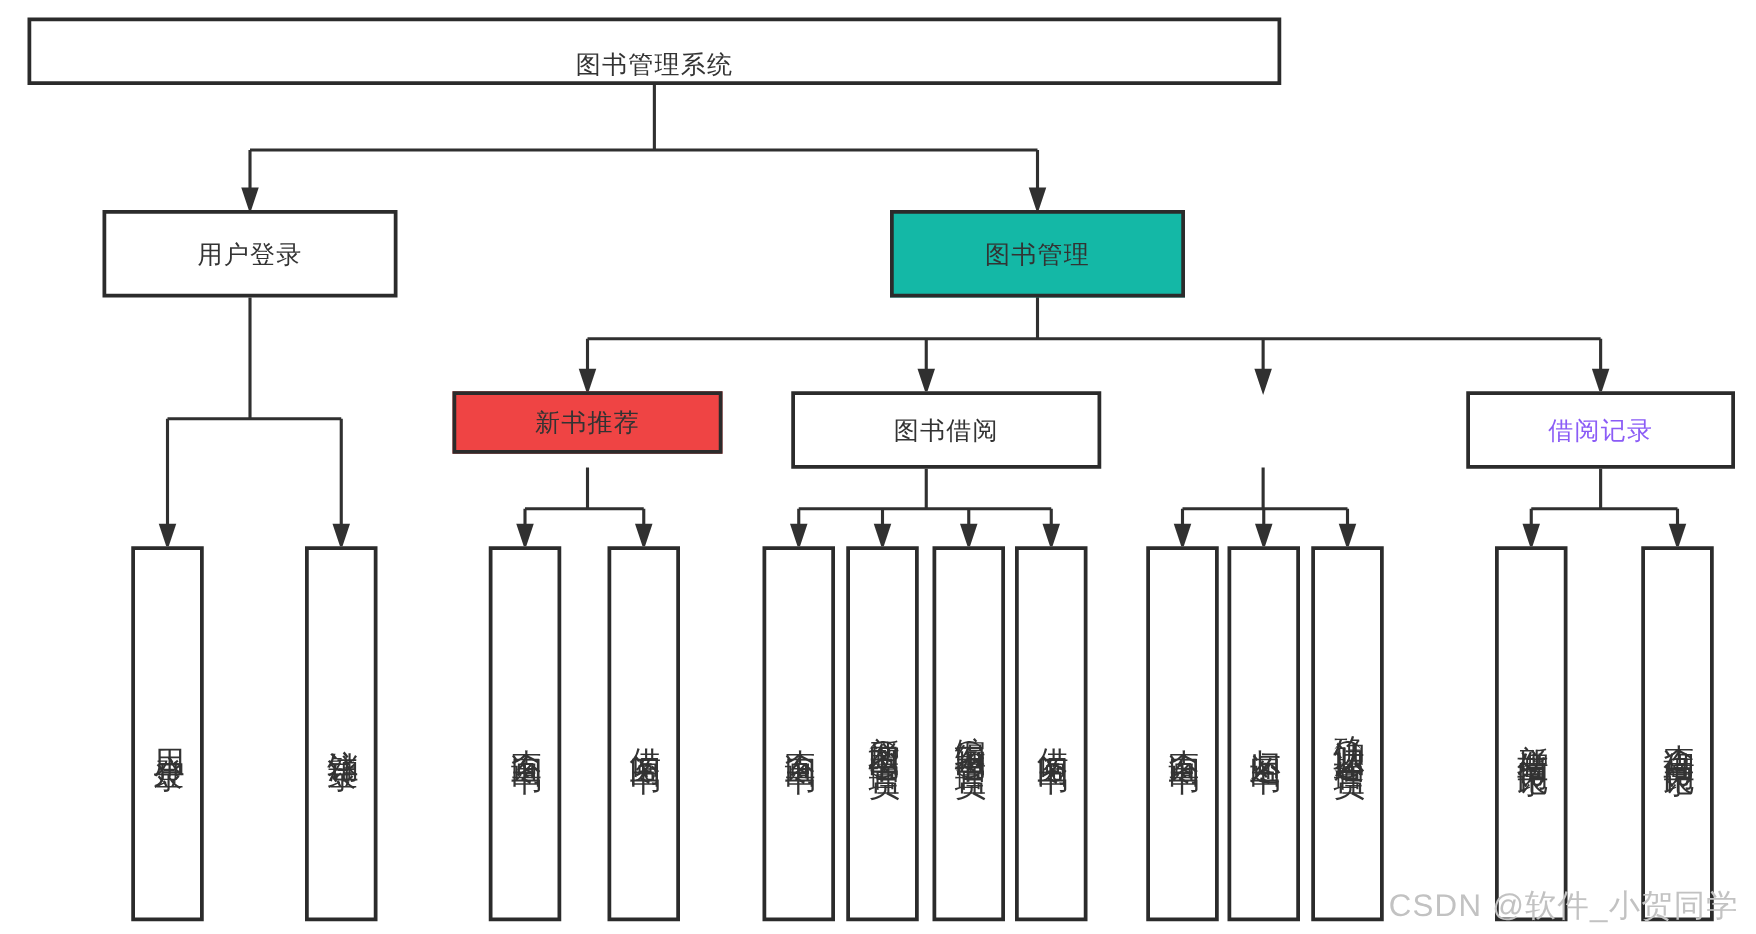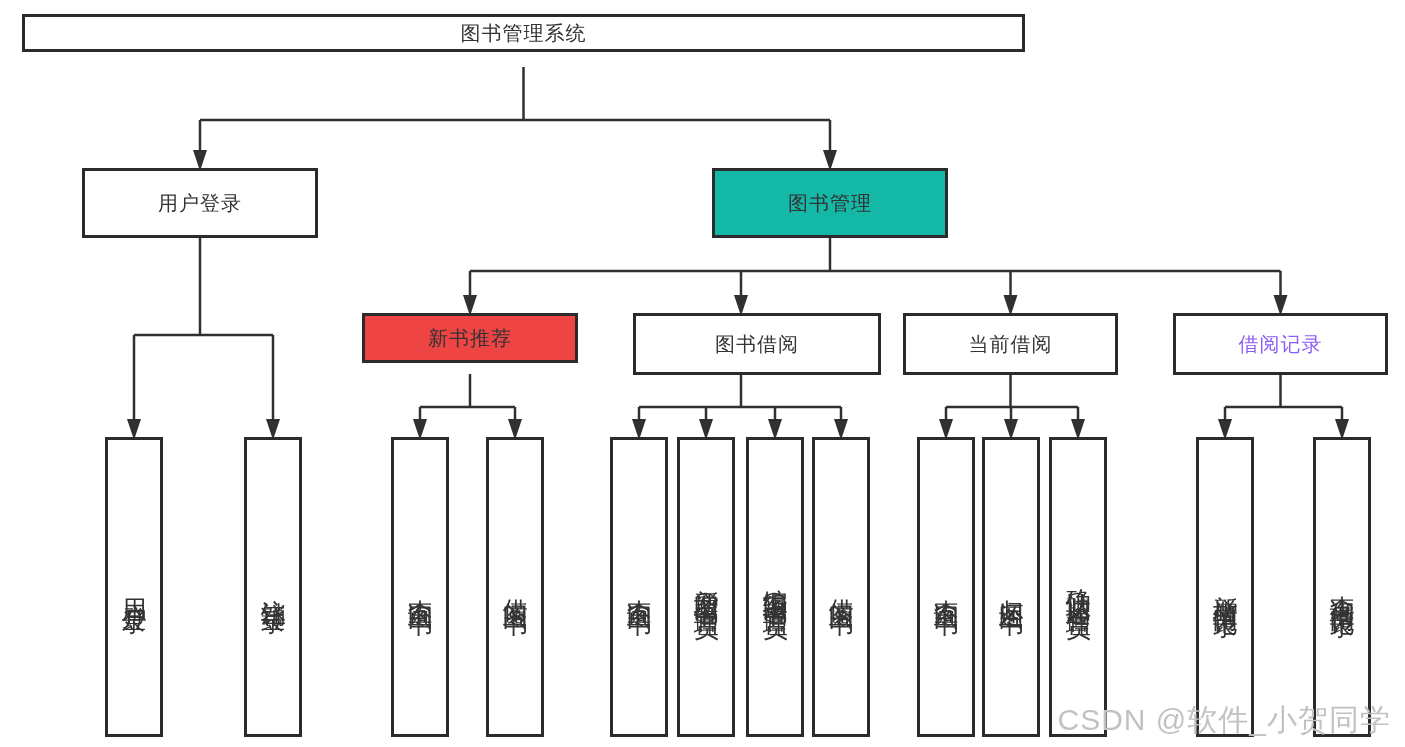--- a/index.html
+++ b/index.html
@@ -29,21 +29,21 @@
     writing-mode:vertical-rl;
     text-orientation:mixed;
     font-size:25px;
     letter-spacing:4px;
     line-height:1.1;
   }
   .watermark{
     position:absolute;
     right:14px;bottom:6px;
     z-index:5;
-    font-size:30px;
+    font-size:25px;
     color:#c2c2c2;
     letter-spacing:1px;
     white-space:nowrap;
   }
 </style>
 </head>
 <body>
 
 <div class="canvas">
   <svg id="connector-layer" width="1405" height="747">
@@ -94,37 +94,34 @@
       <line x1="1078" y1="407" x2="1078" y2="420" stroke="#303030" stroke-width="2.5"></line>
       <polygon points="1078,440 1071,419 1085,419" fill="#303030"></polygon>
       <line x1="1280.5" y1="374" x2="1280.5" y2="407" stroke="#303030" stroke-width="2.5"></line>
       <line x1="1225" y1="407" x2="1342" y2="407" stroke="#303030" stroke-width="2.5"></line>
       <line x1="1225" y1="407" x2="1225" y2="420" stroke="#303030" stroke-width="2.5"></line>
       <polygon points="1225,440 1218,419 1232,419" fill="#303030"></polygon>
       <line x1="1342" y1="407" x2="1342" y2="420" stroke="#303030" stroke-width="2.5"></line>
       <polygon points="1342,440 1335,419 1349,419" fill="#303030"></polygon>
     </svg>
   <div id="nodes-layer">
-      <div class="node h" style="left: 22px; top: 14px; width: 1003px; height: 38px; border-color: rgb(43, 43, 43); background: rgb(255, 255, 255);">
+      <div class="node h" style="left: 22px; top: 14px; width: 1003px; height: 54px; border-color: rgb(43, 43, 43); background: rgb(255, 255, 255); align-items: flex-end;">
         <span class="label" style="color: rgb(51, 51, 51);">图书管理系统</span>
       </div>
       <div class="node h" style="left: 82px; top: 168px; width: 236px; height: 70px; border-color: rgb(43, 43, 43); background: rgb(255, 255, 255);">
         <span class="label" style="color: rgb(51, 51, 51);">用户登录</span>
       </div>
       <div class="node h" style="left: 712px; top: 168px; width: 236px; height: 70px; border-color: rgb(43, 43, 43); background: #14b8a6;">
         <span class="label" style="color: rgb(51, 51, 51);">图书管理</span>
       </div>
       <div class="node h" style="left: 362px; top: 313px; width: 216px; height: 50px; border-color: rgb(43, 43, 43); background: #ef4444;">
         <span class="label" style="color: rgb(51, 51, 51);">新书推荐</span>
       </div>
       <div class="node h" style="left: 633px; top: 313px; width: 248px; height: 62px; border-color: rgb(43, 43, 43); background: rgb(255, 255, 255);">
         <span class="label" style="color: rgb(51, 51, 51);">图书借阅</span>
-      </div>
-      <div class="node h" style="left: 903px; top: 313px; width: 215px; height: 62px; border-color: rgb(43, 43, 43); background: rgb(255, 255, 255);">
-        <span class="label" style="color: rgb(51, 51, 51);">当前借阅</span>
       </div>
       <div class="node h" style="left: 1173px; top: 313px; width: 215px; height: 62px; border-color: rgb(43, 43, 43); background: rgb(255, 255, 255);">
         <span class="label" style="color: #8b5cf6;">借阅记录</span>
       </div>
       <div class="node v" style="left: 105px; top: 437px; width: 58px; height: 300px; border-color: rgb(43, 43, 43); background: rgb(255, 255, 255);">
         <span class="label" style="color: rgb(51, 51, 51);">用户登录</span>
       </div>
       <div class="node v" style="left: 244px; top: 437px; width: 58px; height: 300px; border-color: rgb(43, 43, 43); background: rgb(255, 255, 255);">
         <span class="label" style="color: rgb(51, 51, 51);">注销登录</span>
       </div>

